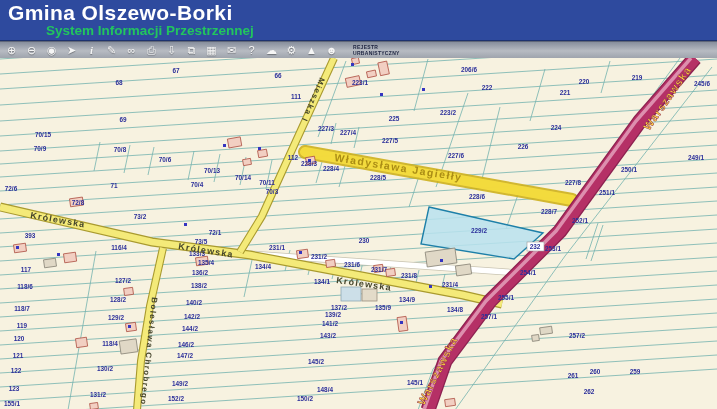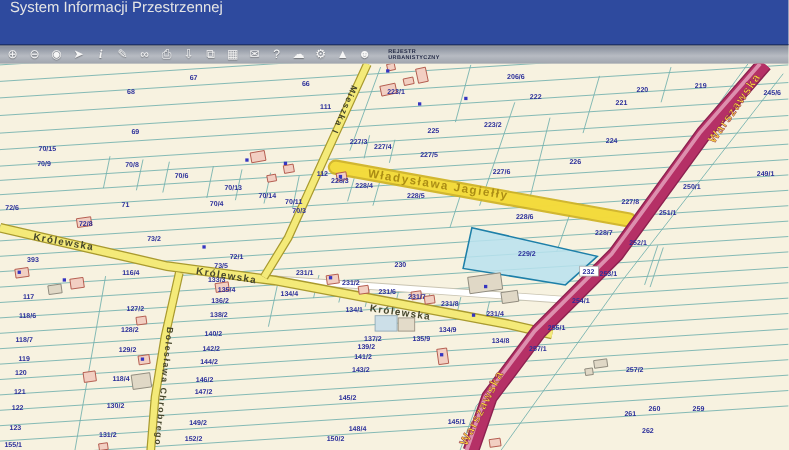--- a/index.html
+++ b/index.html
@@ -1,22 +1,22 @@
 <!DOCTYPE html>
 <html><head>
 <meta charset="utf-8">
 <style>
   html,body{margin:0;padding:0;}
   body{width:717px;height:409px;overflow:hidden;background:#f7f2e0;
        font-family:"Liberation Sans",sans-serif;}
   .header{height:40px;background:#2e4a9e;border-bottom:1px solid #1d326e;}
   .header .title{color:#fff;font-size:21px;font-weight:bold;letter-spacing:.4px;
        padding:2px 0 0 8px;line-height:1.05;}
-  .header .subtitle{color:#e5e5e5;font-size:13.5px;font-weight:normal;padding-left:9px;
-       line-height:1.05;}
+  .header .subtitle{color:#22c55e;font-size:13.5px;font-weight:bold;padding-left:9px;
+       line-height:1.05;margin-left:37px;}
   .toolbar{height:16px;background:linear-gradient(#878e9c,#b7bbc2 55%,#9fa4ad);
        border-top:1px solid #5f6678;display:flex;align-items:center;gap:7px;
        padding:0 5px;}
   .tool{color:#f6f6f6;font-size:11px;line-height:14px;width:13px;text-align:center;
        cursor:pointer;flex:0 0 auto;text-shadow:0 1px 1px rgba(0,0,0,.35);}
   .tool.info{font-style:italic;font-family:"Liberation Serif",serif;font-weight:bold;}
   .rejestr{font-size:5px;font-weight:bold;color:#1d2440;line-height:1.2;
        letter-spacing:.3px;margin-left:8px;cursor:pointer;white-space:nowrap;}
   svg.map{display:block;background:#f7f2e0;}
   .pline{stroke:#74b2ae;stroke-width:.8;fill:none;}
@@ -31,20 +31,21 @@
   .jagielly{font-size:10.5px;font-weight:bold;fill:#ab8d15;letter-spacing:1.5px;
        font-family:"Liberation Sans",sans-serif;}
   .bpink{fill:#f2cfc2;stroke:#b05548;stroke-width:.8;}
   .bgray{fill:#e0d8c6;stroke:#8a8578;stroke-width:.8;}
   .dot{fill:#3535c0;}
 </style>
 </head>
 <body>
 
 <div class="header">
+  <div class="title">Gmina Olszewo-Borki</div>
   <div class="subtitle">System Informacji Przestrzennej</div>
 </div>
 
 <div class="toolbar">
   <span style="display:flex;gap:7px;align-items:center;">
       <span class="tool">⊕</span>
       <span class="tool">⊖</span>
       <span class="tool">◉</span>
       <span class="tool">➤</span>
       <span class="tool info">i</span>

